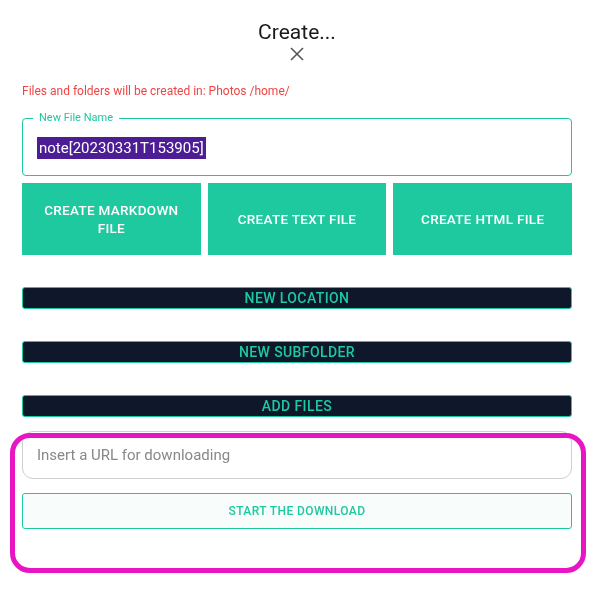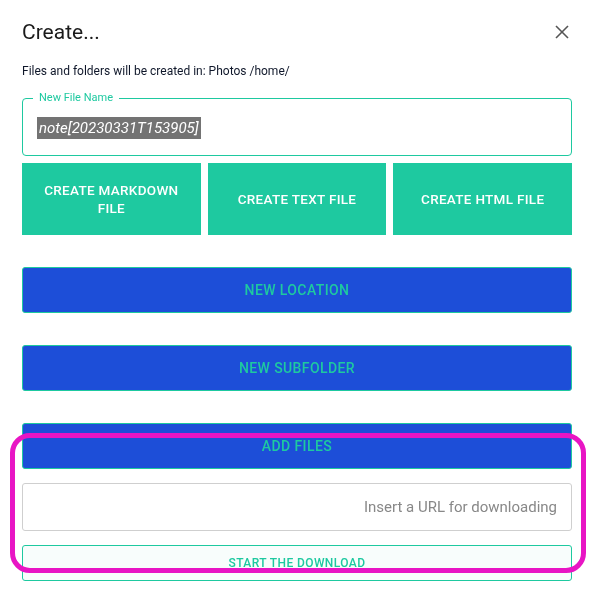--- a/index.html
+++ b/index.html
@@ -16,20 +16,21 @@
       overflow: hidden;
     }
     .dialog {
       padding: 20px 22px;
     }
     .header {
       display: flex;
       justify-content: space-between;
       align-items: center;
       margin-bottom: 20px;
+      flex-direction: column;
     }
     .title {
       font-size: 21px;
       font-weight: 400;
       color: #1a1a1a;
     }
     .close-icon {
       cursor: pointer;
       color: #555;
       width: 20px;
@@ -37,48 +38,47 @@
       display: flex;
       align-items: center;
       justify-content: center;
     }
     .close-icon svg {
       width: 16px;
       height: 16px;
     }
     .subtext {
       font-size: 12px;
-      color: #0f172a;
+      color: #ef4444;
       margin-bottom: 20px;
     }
     .fieldset {
       position: relative;
       border: 1px solid #1ec9a0;
       border-radius: 4px;
       margin-bottom: 7px;
       padding: 0;
     }
     .fieldset-legend {
       position: absolute;
       top: -8px;
       left: 10px;
       background: #fff;
       padding: 0 6px;
       font-size: 11px;
       color: #1ec9a0;
     }
     .selected-text {
       display: inline-block;
-      background: #737373;
+      background: #4c1d95;
       color: #fff;
       padding: 2px 2px;
       margin: 18px 0 16px 14px;
       font-size: 15px;
       line-height: 1.2;
-      font-style: italic;
     }
     .filename-wrap {
       min-height: 56px;
     }
     .create-buttons {
       display: flex;
       gap: 7px;
       margin-bottom: 32px;
     }
     .create-btn {
@@ -92,48 +92,47 @@
       cursor: pointer;
       text-align: center;
       letter-spacing: 0.3px;
       display: flex;
       align-items: center;
       justify-content: center;
       line-height: 1.35;
     }
     .outline-btn {
       width: 100%;
-      background: #1d4ed8;
+      background: #0f172a;
       color: #1ec9a0;
       border: 1px solid #1ec9a0;
       border-radius: 3px;
-      padding: 14px;
+      padding: 2px;
       font-size: 14px;
       font-weight: 500;
       letter-spacing: 0.4px;
       cursor: pointer;
       text-align: center;
       margin-bottom: 32px;
     }
     .outline-btn.tight {
       margin-bottom: 18px;
     }
     .url-group {
       margin-top: -4px;
     }
     .url-input {
       width: 100%;
       border: 1px solid #cfcfcf;
-      border-radius: 3px;
+      border-radius: 11px;
       padding: 14px 14px;
       font-size: 15px;
       color: #555;
       margin-bottom: 14px;
       outline: none;
-      text-align: right;
     }
     .url-input::placeholder {
       color: #888;
     }
     .start-btn {
       width: 100%;
       background: #f8fdfc;
       color: #1ec9a0;
       border: 1px solid #1ec9a0;
       border-radius: 3px;

